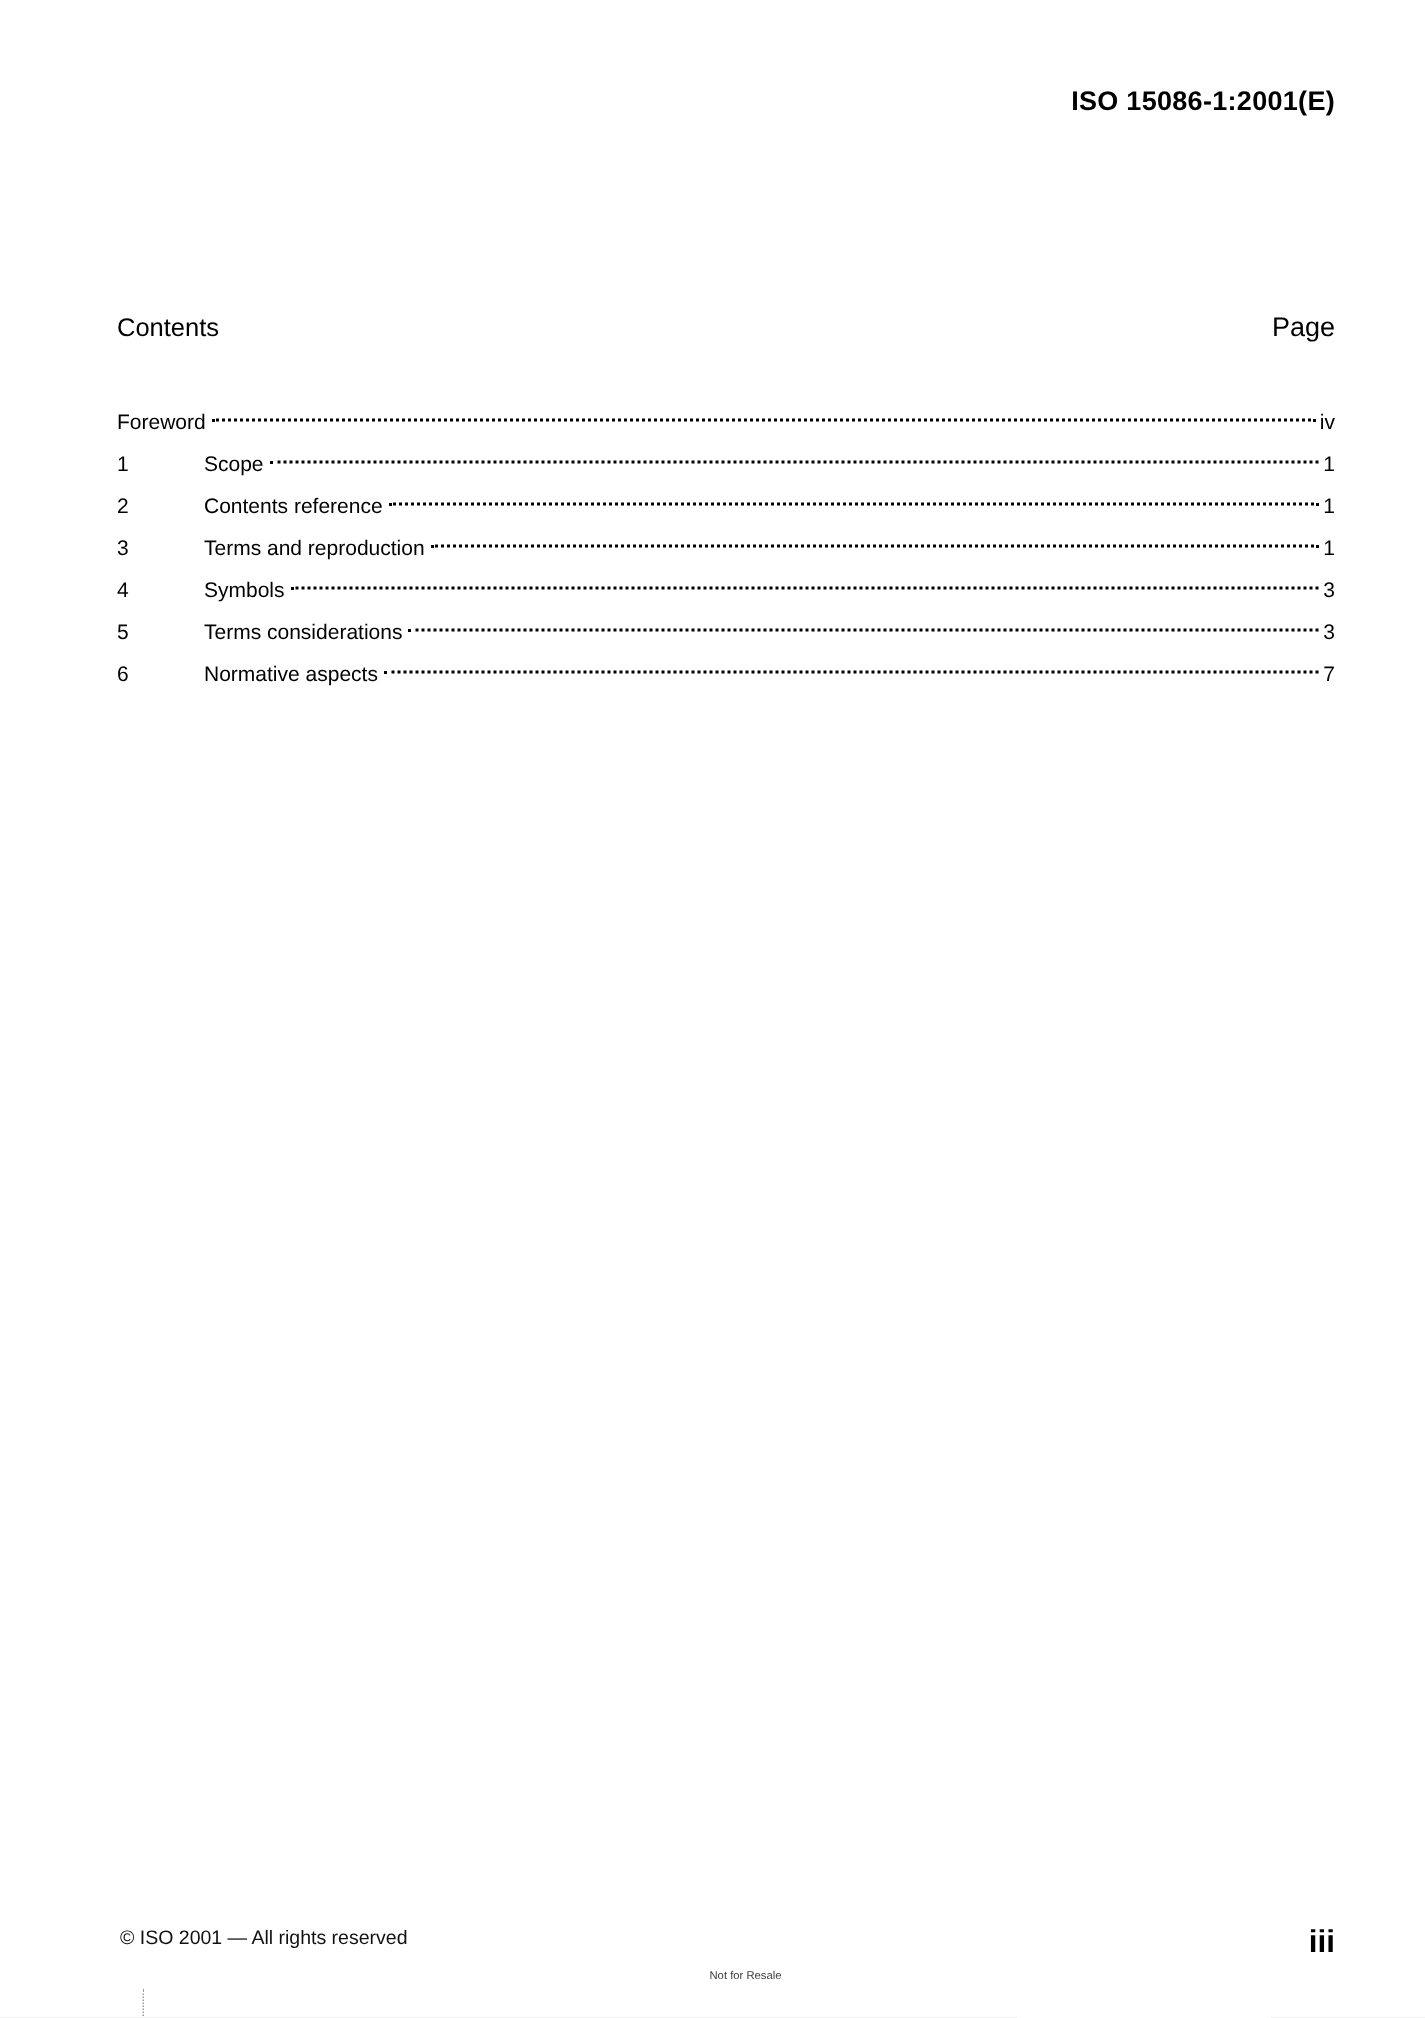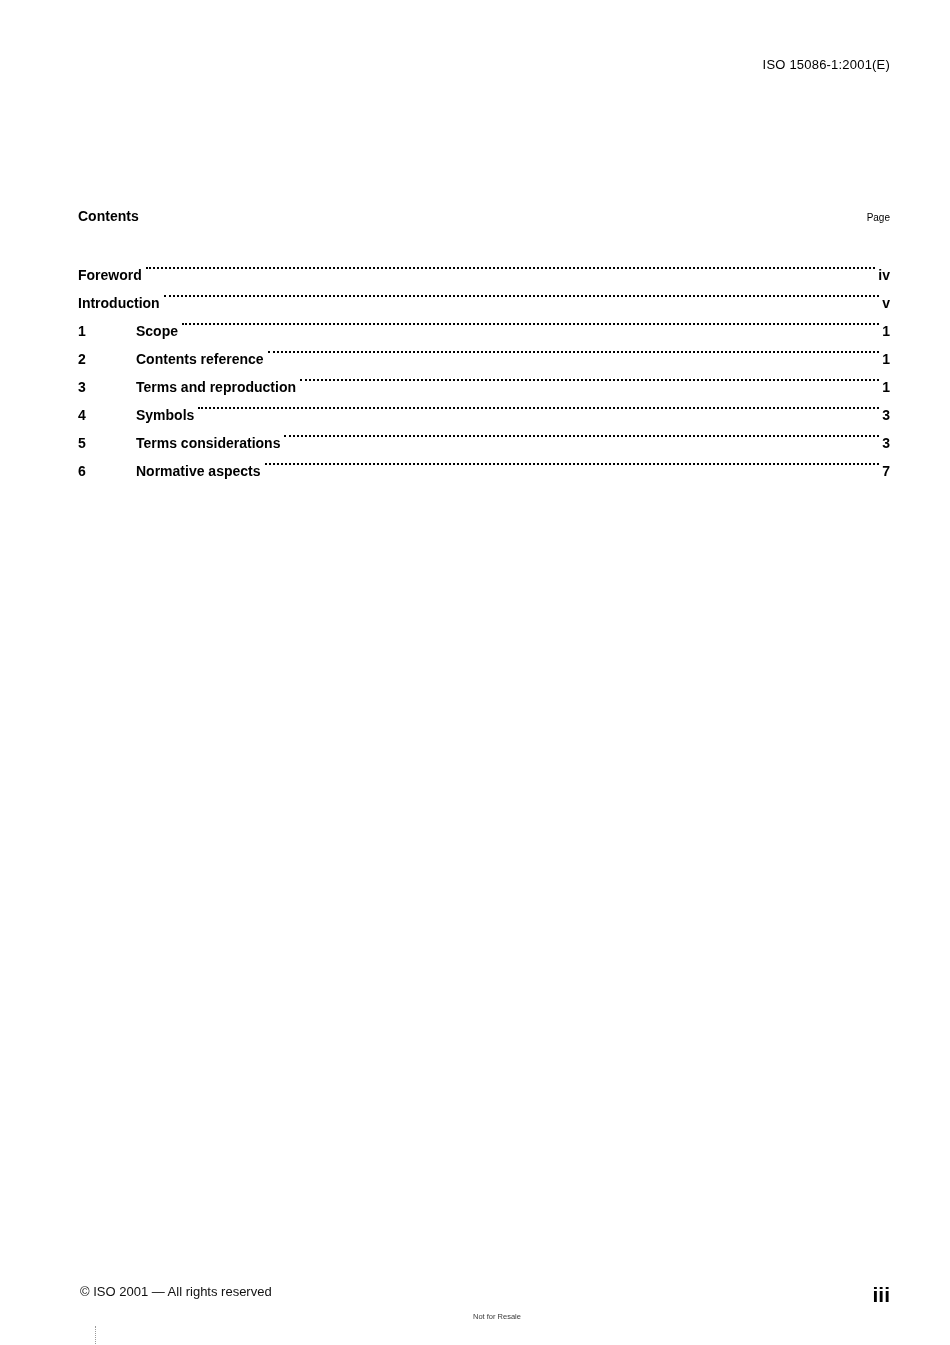--- a/index.html
+++ b/index.html
@@ -16,57 +16,57 @@
     font-family: "Liberation Sans", "DejaVu Sans", sans-serif;
     color: #000000;
     overflow: hidden;
   }
 
   
   .doc-ref {
     position: absolute;
     top: 57px;
     right: 60px;
-    font-size: 13px;
-    font-weight: normal;
+    font-size: 18px;
+    font-weight: bold;
     letter-spacing: 0.2px;
   }
 
   
   .contents-head {
     position: absolute;
     top: 208px;
     left: 78px;
     right: 60px;
     display: flex;
     justify-content: space-between;
     align-items: baseline;
   }
   .contents-title {
-    font-size: 14px;
-    font-weight: bold;
+    font-size: 17px;
+    font-weight: normal;
   }
   .page-label {
-    font-size: 10px;
+    font-size: 18px;
     font-weight: normal;
   }
 
   
   .toc {
     position: absolute;
     top: 267px;
     left: 78px;
     right: 60px;
   }
   .toc-row {
     display: flex;
-    align-items: flex-start;
+    align-items: center;
     height: 28px;
     font-size: 14px;
-    font-weight: bold;
+    font-weight: normal;
   }
   .toc-num {
     flex: 0 0 58px;
   }
   .toc-title {
     white-space: nowrap;
     padding-right: 3px;
   }
   .toc-leader {
     flex: 1 1 auto;
@@ -142,25 +142,20 @@
     <span class="page-label">Page</span>
   </div>
 
   <div class="toc">
       <div class="toc-row">
         <span class="toc-title">Foreword</span>
         <span class="toc-leader"></span>
         <span class="toc-page">iv</span>
       </div>
       <div class="toc-row">
-        <span class="toc-title">Introduction</span>
-        <span class="toc-leader"></span>
-        <span class="toc-page">v</span>
-      </div>
-      <div class="toc-row">
         <span class="toc-num">1</span>
         <span class="toc-title">Scope</span>
         <span class="toc-leader"></span>
         <span class="toc-page">1</span>
       </div>
       <div class="toc-row">
         <span class="toc-num">2</span>
         <span class="toc-title">Contents reference</span>
         <span class="toc-leader"></span>
         <span class="toc-page">1</span>

